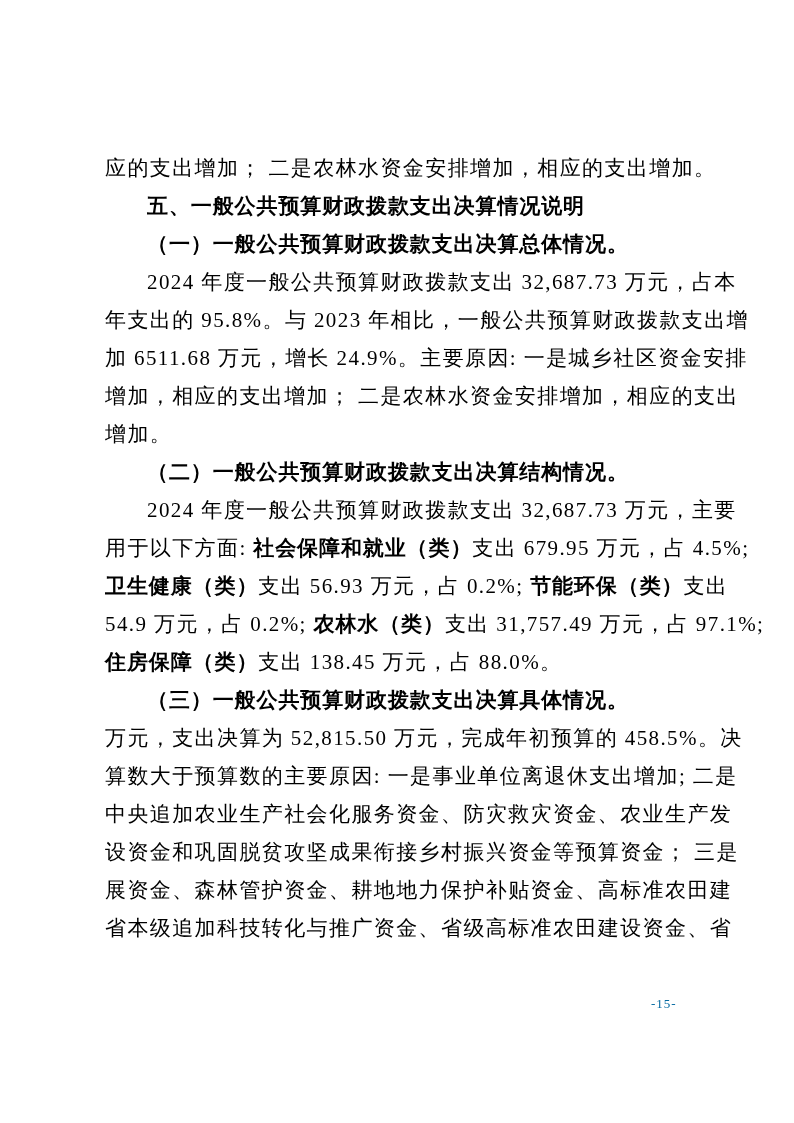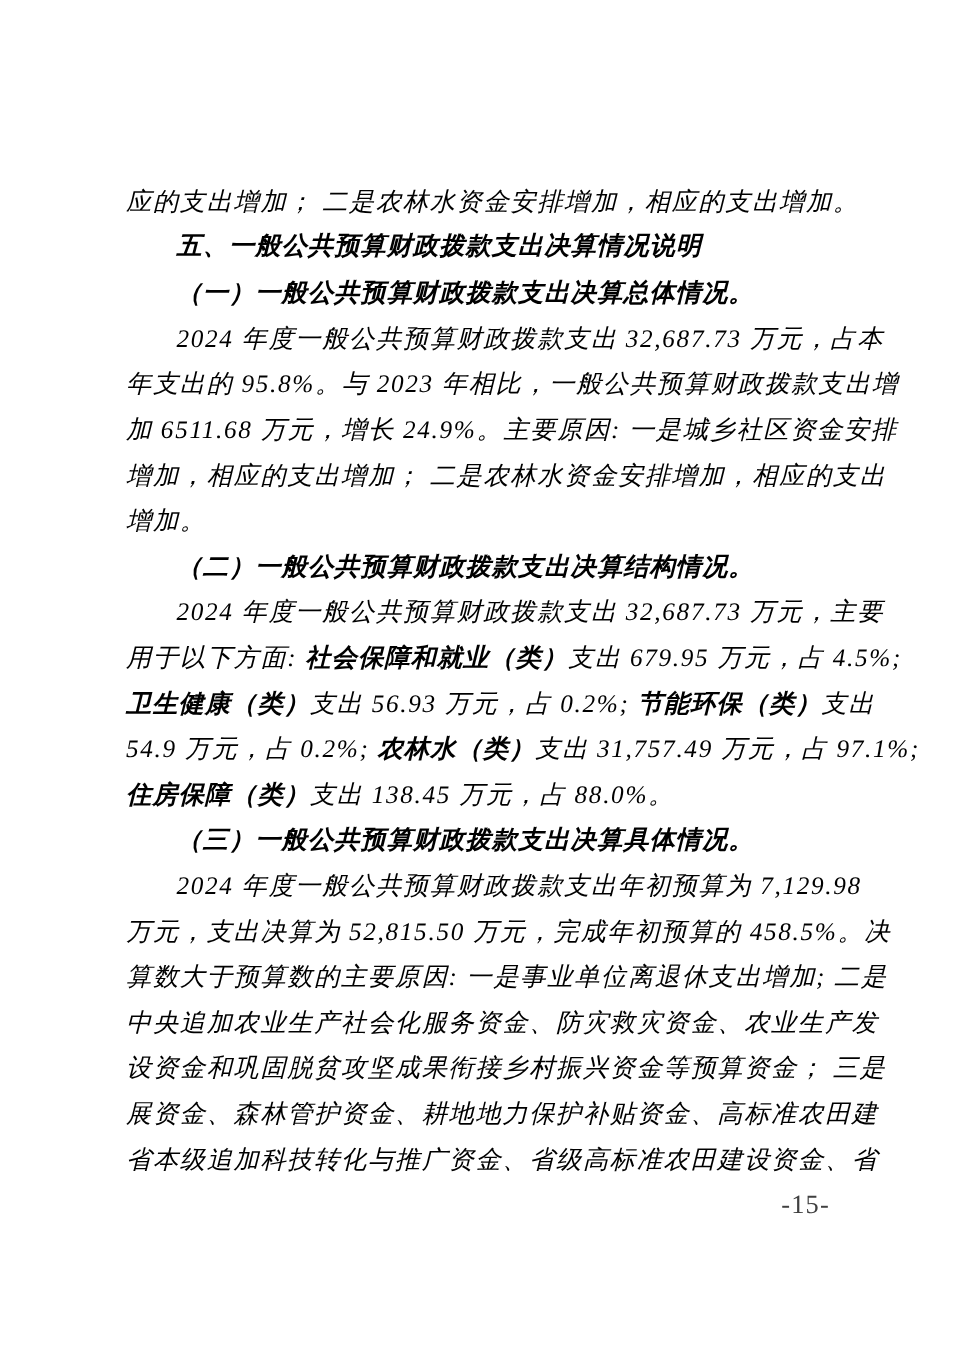--- a/index.html
+++ b/index.html
@@ -29,35 +29,35 @@
   .text-line.indent { padding-left: 42px; }
   .text-line.heading1 {
     font-weight: bold;
     font-family: "Liberation Sans", "DejaVu Sans", sans-serif;
     letter-spacing: 0.9px;
   }
   .text-line.heading2 {
     font-weight: bold;
     letter-spacing: 0.9px;
   }
-  .seg { display: inline; font-style: italic; }
+  .seg { display: inline; }
   .seg-bold {
     font-weight: bold;
     font-family: "Liberation Sans", "DejaVu Sans", sans-serif;
     letter-spacing: 0.9px;
   }
   .page-number {
     position: absolute;
     left: 651px;
     top: 994px;
-    font-size: 22px;
+    font-size: 13px;
     line-height: 20px;
     letter-spacing: 1px;
     font-family: "Liberation Serif", "DejaVu Serif", serif;
-    color: #404040;
+    color: #0369a1;
   }
 </style>
 </head>
 <body>
 
 <div class="page">
   <main class="doc-body">
       <div class="text-line"><span class="seg">应的支出增加； 二是农林水资金安排增加，相应的支出增加。</span></div>
       <div class="text-line indent heading1"><span class="seg">五、一般公共预算财政拨款支出决算情况说明</span></div>
       <div class="text-line indent heading2"><span class="seg">（一）一般公共预算财政拨款支出决算总体情况。</span></div>
@@ -66,21 +66,20 @@
       <div class="text-line"><span class="seg">加 6511.68 万元，增长 24.9%。主要原因: 一是城乡社区资金安排</span></div>
       <div class="text-line"><span class="seg">增加，相应的支出增加； 二是农林水资金安排增加，相应的支出</span></div>
       <div class="text-line"><span class="seg">增加。</span></div>
       <div class="text-line indent heading2"><span class="seg">（二）一般公共预算财政拨款支出决算结构情况。</span></div>
       <div class="text-line indent"><span class="seg">2024 年度一般公共预算财政拨款支出 32,687.73 万元，主要</span></div>
       <div class="text-line"><span class="seg">用于以下方面: </span><span class="seg seg-bold">社会保障和就业（类）</span><span class="seg">支出 679.95 万元，占 4.5%;</span></div>
       <div class="text-line"><span class="seg seg-bold">卫生健康（类）</span><span class="seg">支出 56.93 万元，占 0.2%; </span><span class="seg seg-bold">节能环保（类）</span><span class="seg">支出</span></div>
       <div class="text-line"><span class="seg">54.9 万元，占 0.2%; </span><span class="seg seg-bold">农林水（类）</span><span class="seg">支出 31,757.49 万元，占 97.1%;</span></div>
       <div class="text-line"><span class="seg seg-bold">住房保障（类）</span><span class="seg">支出 138.45 万元，占 88.0%。</span></div>
       <div class="text-line indent heading2"><span class="seg">（三）一般公共预算财政拨款支出决算具体情况。</span></div>
-      <div class="text-line indent"><span class="seg">2024 年度一般公共预算财政拨款支出年初预算为 7,129.98</span></div>
       <div class="text-line"><span class="seg">万元，支出决算为 52,815.50 万元，完成年初预算的 458.5%。决</span></div>
       <div class="text-line"><span class="seg">算数大于预算数的主要原因: 一是事业单位离退休支出增加; 二是</span></div>
       <div class="text-line"><span class="seg">中央追加农业生产社会化服务资金、防灾救灾资金、农业生产发</span></div>
       <div class="text-line"><span class="seg">设资金和巩固脱贫攻坚成果衔接乡村振兴资金等预算资金； 三是</span></div>
       <div class="text-line"><span class="seg">展资金、森林管护资金、耕地地力保护补贴资金、高标准农田建</span></div>
       <div class="text-line"><span class="seg">省本级追加科技转化与推广资金、省级高标准农田建设资金、省</span></div>
     </main>
   <div class="page-number">-15-</div>
 </div>
 

